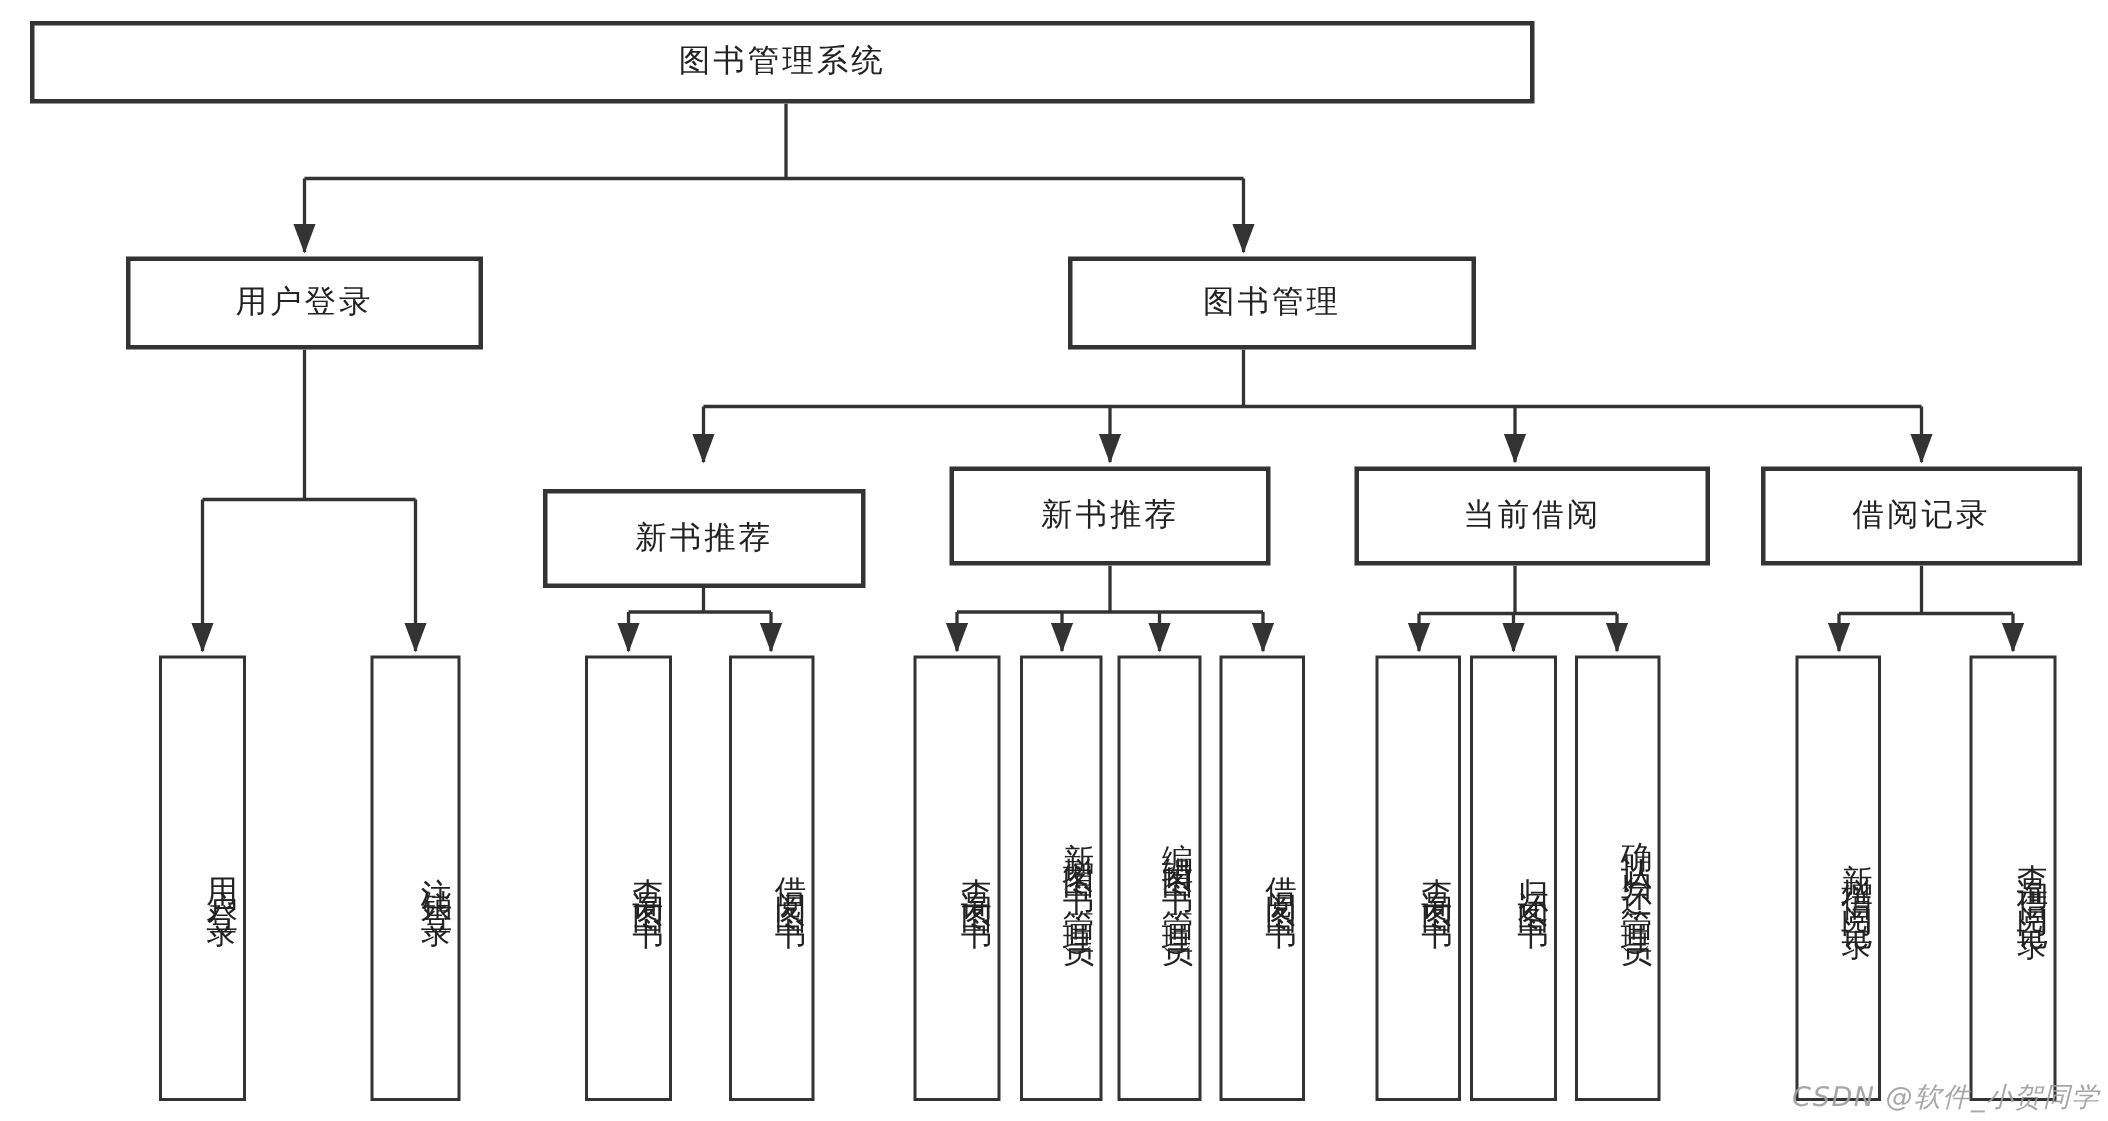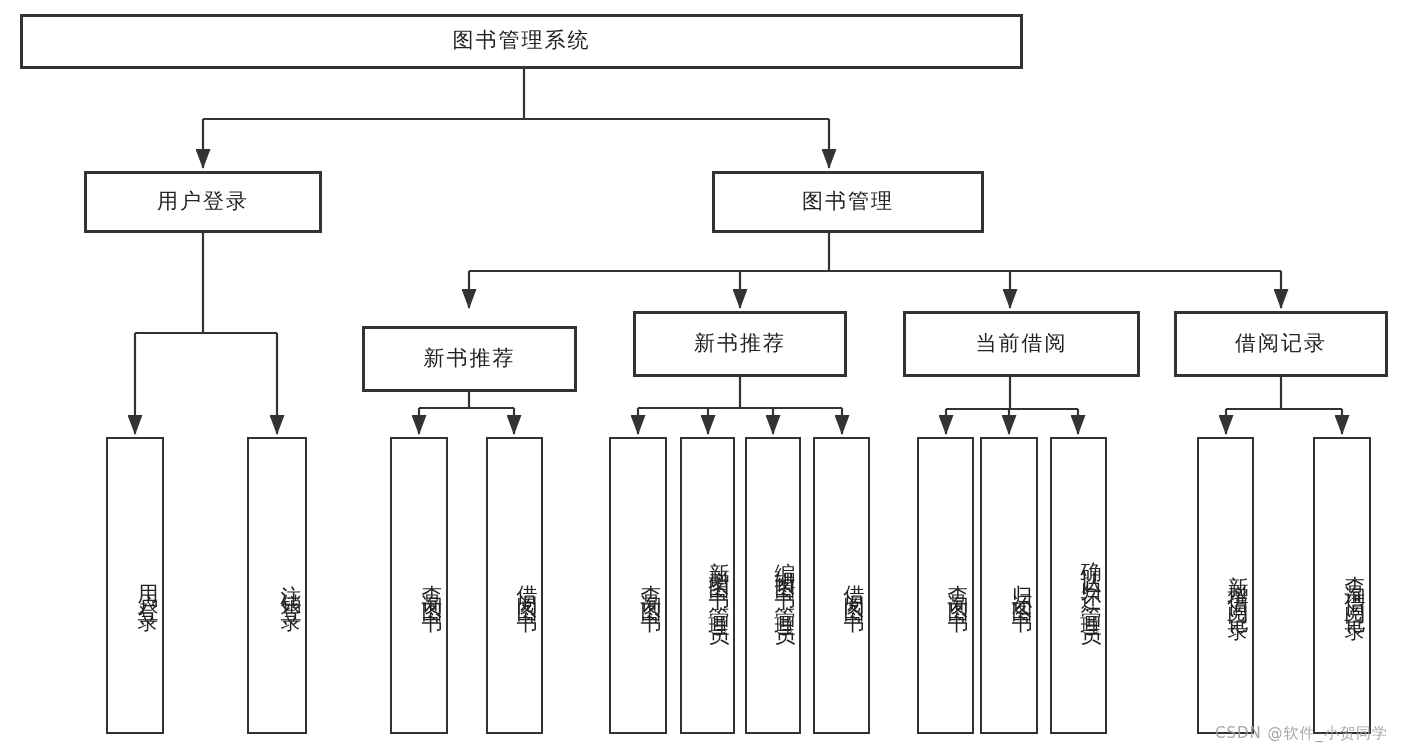--- a/index.html
+++ b/index.html
@@ -36,27 +36,28 @@
     border: 2.5px solid #333333;
     writing-mode: vertical-rl;
     text-orientation: mixed;
     text-align: center;
     font-size: 21px;
     letter-spacing: 9px;
     color: #222222;
   }
   .watermark {
     position: absolute;
-    right: 17px;
+    right: 5px;
     bottom: 4px;
-    font-size: 15px;
+    font-size: 18px;
     letter-spacing: 1px;
     color: rgba(158, 158, 158, 0.92);
     white-space: nowrap;
     z-index: 5;
+    font-style: italic;
   }
 </style>
 </head>
 <body>
 
 <div class="stage">
 
   <svg class="wires" width="1405" height="747" viewBox="0 0 1405 747" xmlns="http://www.w3.org/2000/svg" aria-hidden="true">
     <defs>
       <marker id="arrow" markerUnits="userSpaceOnUse" markerWidth="20" markerHeight="15" viewBox="0 0 20 15" refX="19" refY="7.5" orient="auto">

